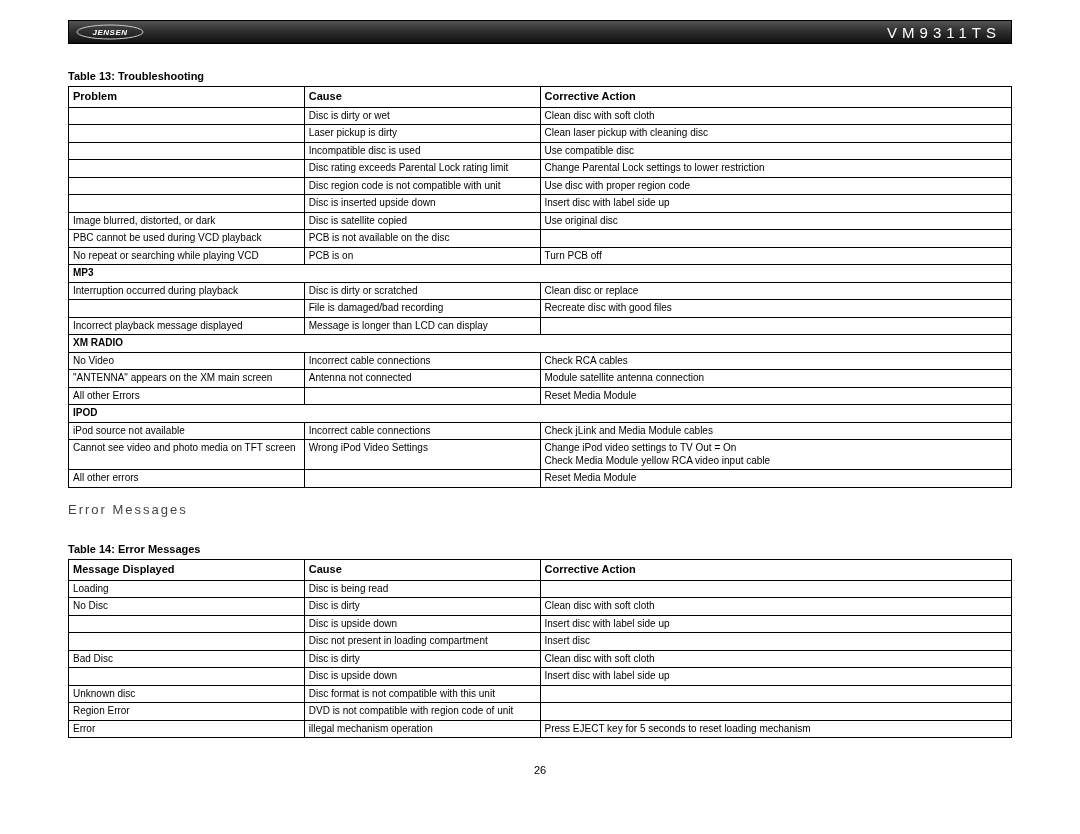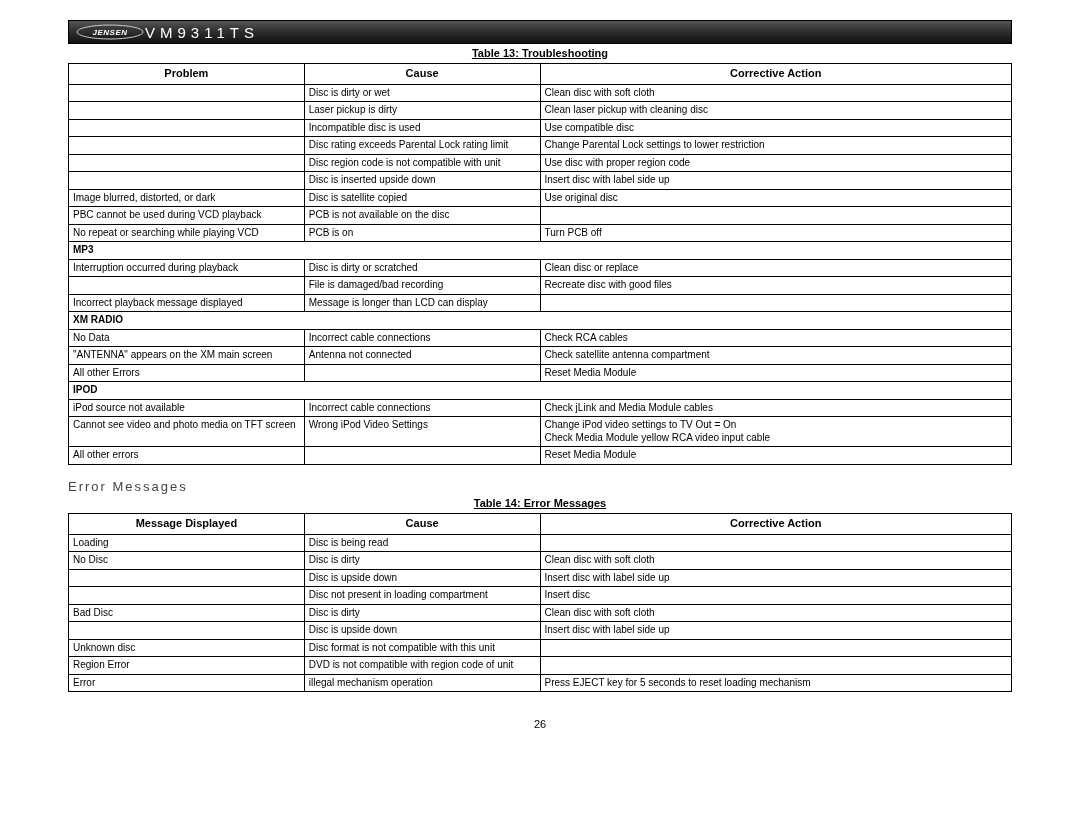--- a/index.html
+++ b/index.html
@@ -14,60 +14,58 @@
   .page {
     padding: 0 68px 20px 68px;
   }
   .header-bar {
     margin-top: 20px;
     border: 1px solid #000;
     background: linear-gradient(to bottom, #555 0%, #333 40%, #111 100%);
     height: 22px;
     display: flex;
     align-items: center;
-    justify-content: flex-start;
+    justify-content: space-between;
     padding: 0;
   }
   .logo {
     padding-left: 6px;
   }
   .logo svg {
     display: block;
   }
   .model {
     color: #fff;
     font-size: 15px;
     letter-spacing: 5px;
     padding-right: 10px;
     font-family: Arial, sans-serif;
   }
   .table-title {
-    text-align: center;
+    text-align: left;
     font-weight: bold;
     font-size: 11px;
-    margin: 3px 0 4px 0;
-    text-decoration: underline;
+    margin: 26px 0 4px 0;
   }
   table {
     width: 100%;
     border-collapse: collapse;
     table-layout: fixed;
   }
   th, td {
     border: 1px solid #000;
     padding: 2px 4px;
     text-align: left;
     font-size: 10px;
     vertical-align: top;
     line-height: 1.25;
     height: 12px;
   }
   th {
     font-weight: bold;
-    text-align: center;
     font-size: 11px;
     padding: 3px 4px;
   }
   col.c1 { width: 25%; }
   col.c2 { width: 25%; }
   col.c3 { width: 50%; }
   .section-row td {
     font-weight: bold;
   }
   .section-heading {
@@ -172,28 +170,28 @@
         </tr>
         <tr>
           <td>Incorrect playback message displayed</td>
           <td>Message is longer than LCD can display</td>
           <td></td>
         </tr>
         <tr class="section-row">
           <td colspan="3">XM RADIO</td>
         </tr>
         <tr>
-          <td>No Data</td>
+          <td>No Video</td>
           <td>Incorrect cable connections</td>
           <td>Check RCA cables</td>
         </tr>
         <tr>
           <td>"ANTENNA" appears on the XM main screen</td>
           <td>Antenna not connected</td>
-          <td>Check satellite antenna compartment</td>
+          <td>Module satellite antenna connection</td>
         </tr>
         <tr>
           <td>All other Errors</td>
           <td></td>
           <td>Reset Media Module</td>
         </tr>
         <tr class="section-row">
           <td colspan="3">IPOD</td>
         </tr>
         <tr>

